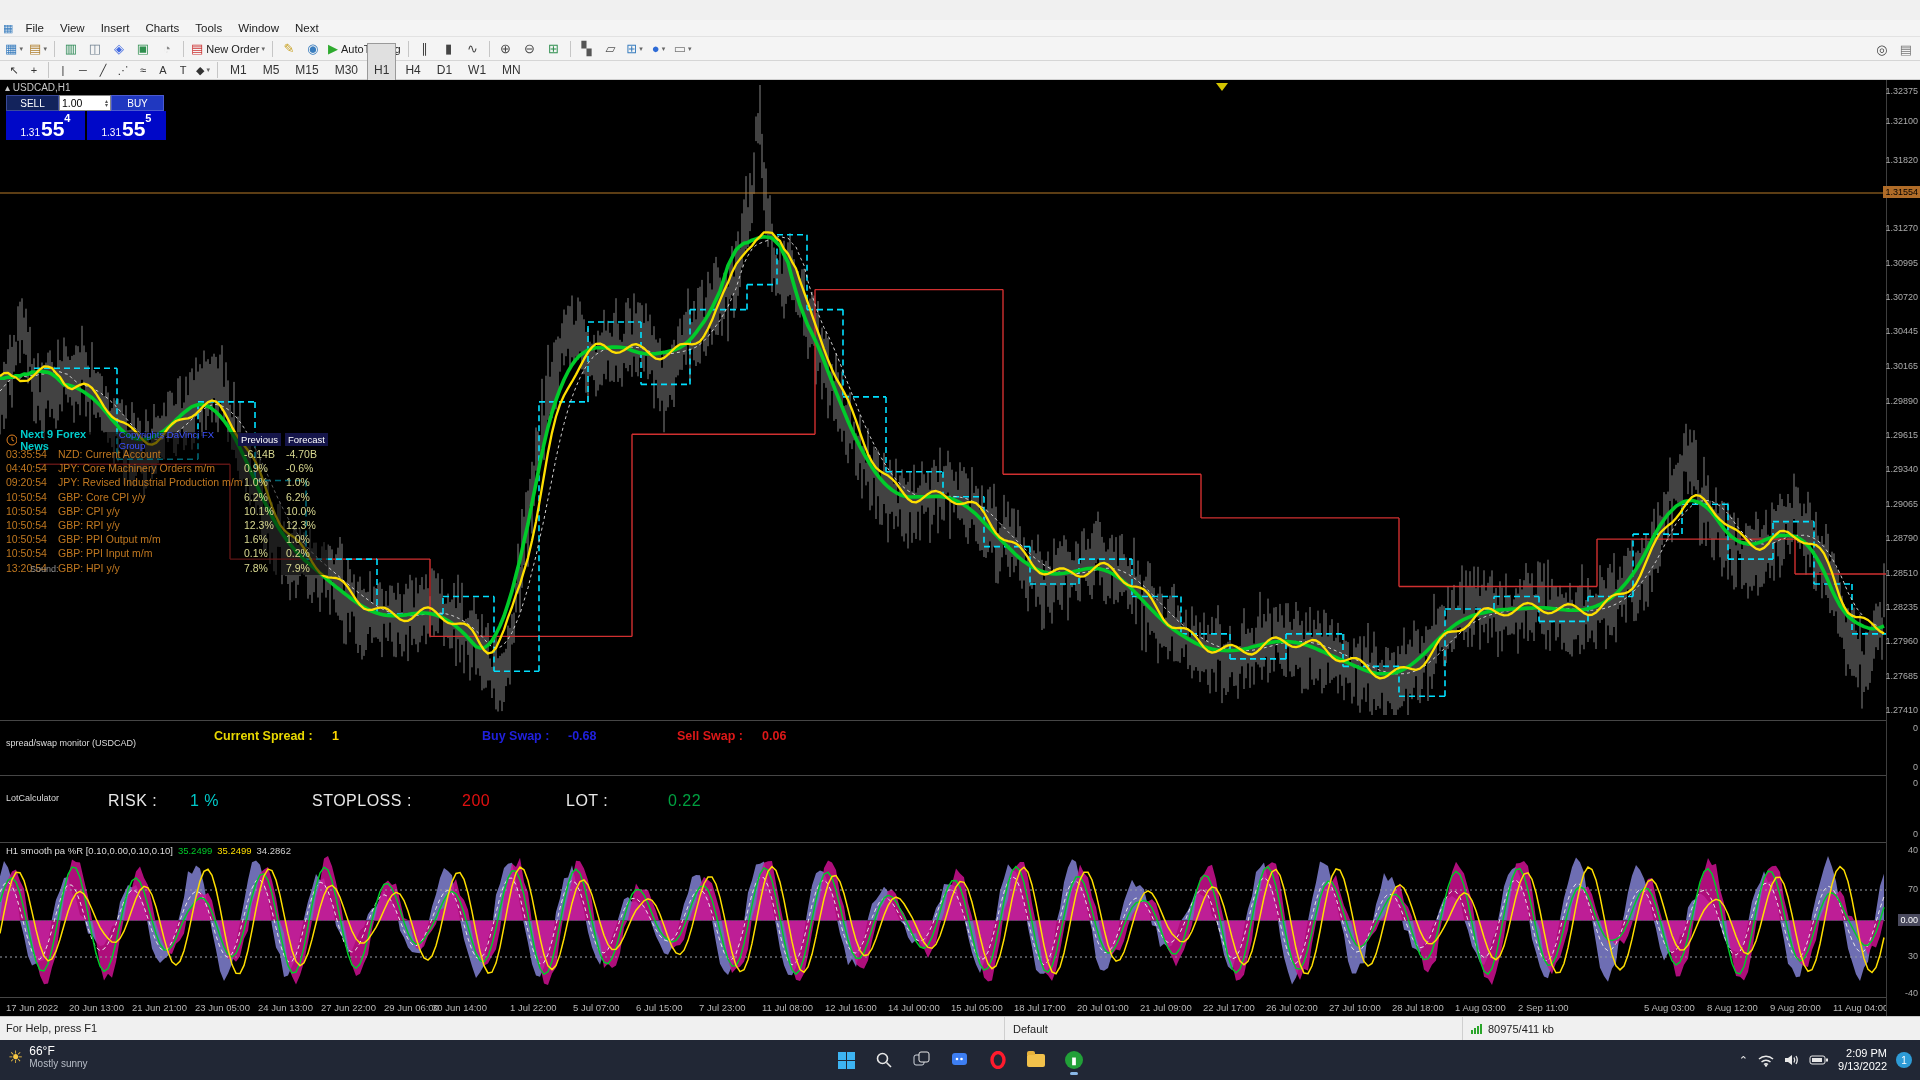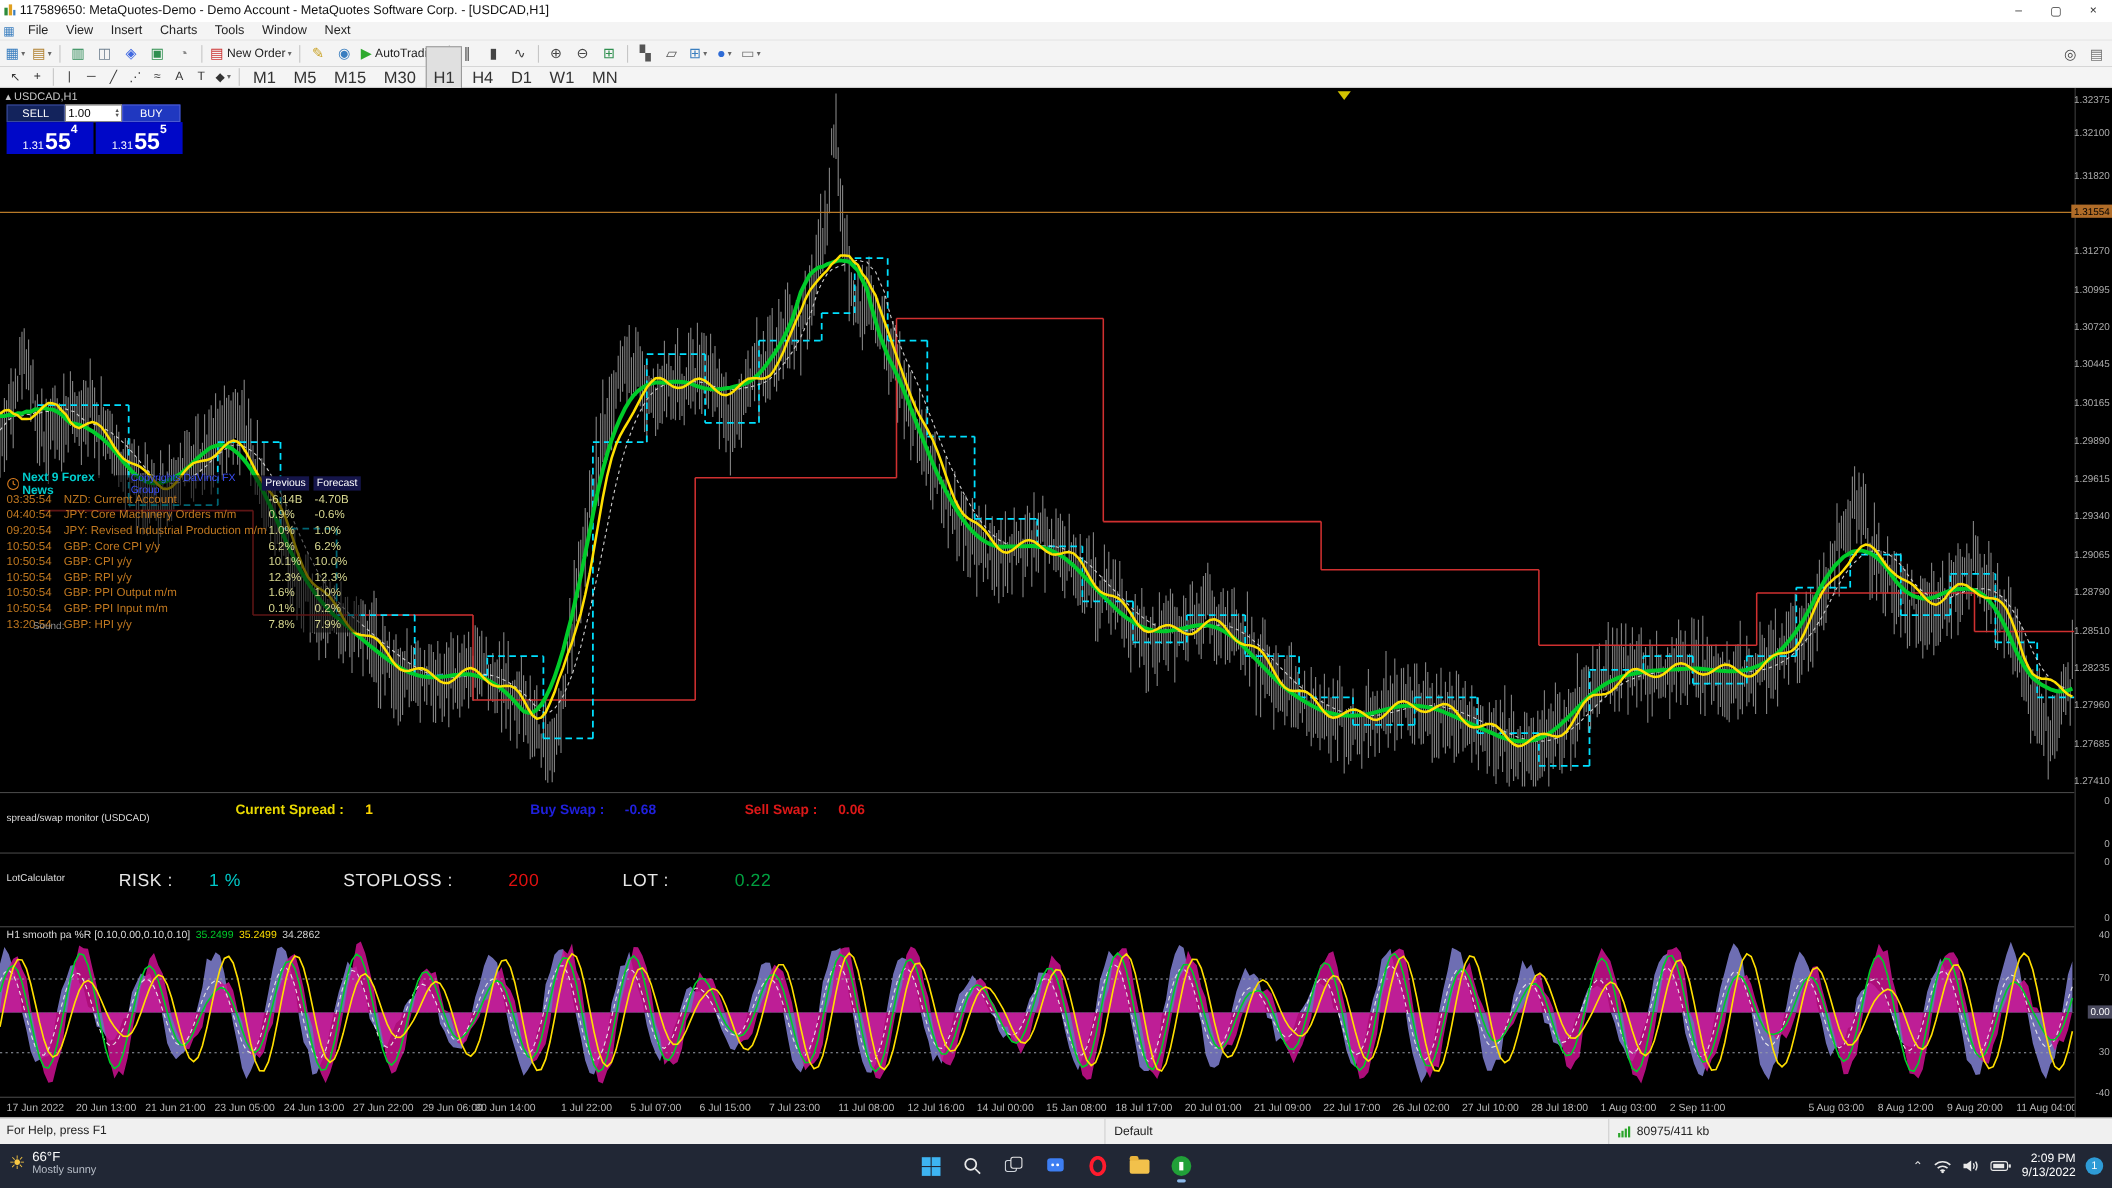--- a/index.html
+++ b/index.html
@@ -25,21 +25,21 @@
   #toolbar2 { position:absolute; top:61px; left:0; width:1920px; height:19px; background:#f4f4f4;
     border-bottom:1px solid #cfcfcf; display:flex; align-items:center; padding-left:4px; }
   .tb-btn { height:20px; min-width:22px; display:flex; align-items:center; justify-content:center;
     margin:0 1px; border-radius:2px; padding:0 2px; }
   .tb-glyph { font-size:13px; line-height:1; }
   .tb-label { font-size:11px; color:#222; margin-left:3px; }
   .tb-caret { font-size:7px; color:#666; margin-left:2px; }
   .tb-sep { width:1px; height:16px; background:#c6c6c6; margin:0 4px; }
   .tool-btn { height:16px; min-width:18px; display:flex; align-items:center; justify-content:center;
     font-size:11px; color:#333; margin:0 1px; }
-  .tf-btn { font-size:15px; color:#333; padding:19px 6px; margin:0 1px; border:1px solid transparent; }
+  .tf-btn { font-size:12px; color:#333; padding:19px 6px; margin:0 1px; border:1px solid transparent; }
   .tf-btn.active { background:#e0e0e0; border:1px solid #9a9a9a; }
 
   
   #chart-root { position:absolute; top:80px; left:0; width:1920px; height:936px; background:#000; }
   #main-svg { position:absolute; top:0; left:0; }
   .subpanel { position:absolute; left:0; width:1886px; background:#000; border-top:1px solid #464646; }
   #spread-panel { top:640px; height:55px; }
   #lot-panel { top:695px; height:67px; }
   #osc-panel { top:762px; height:155px; }
   #time-axis { position:absolute; top:917px; left:0; width:1920px; height:19px; border-top:1px solid #464646; }
@@ -141,35 +141,20 @@
   #tray .chev { font-size:11px; }
   #clockblk { text-align:right; font-size:11px; line-height:13px; color:#fff; }
   #badge { width:16px; height:16px; border-radius:50%; background:#2e9bd6; color:#fff; font-size:10px;
     display:flex; align-items:center; justify-content:center; }
 </style>
 </head>
 <body>
 
 <div id="app">
 
-  <div id="titlebar">
-    <span class="app-ico">
-      <svg width="12" height="12">
-          <rect x="1" y="4" width="3" height="7" fill="#2e8b3a"></rect>
-          <rect x="5" y="1" width="3" height="10" fill="#e0a020"></rect>
-          <rect x="9" y="6" width="2" height="5" fill="#3a7ebf"></rect>
-        </svg>
-    </span>
-    <span>117589650: MetaQuotes-Demo - Demo Account - MetaQuotes Software Corp. - [USDCAD,H1]</span>
-    <div id="win-controls">
-        <span class="wc">–</span>
-        <span class="wc">▢</span>
-        <span class="wc">×</span>
-      </div>
-  </div>
 
   <div id="menubar">
     <span class="mdi-ico">▦</span>
   <div class="menu-item">File</div>
       <div class="menu-item">View</div>
       <div class="menu-item">Insert</div>
       <div class="menu-item">Charts</div>
       <div class="menu-item">Tools</div>
       <div class="menu-item">Window</div>
       <div class="menu-item">Next</div>
@@ -444,21 +429,21 @@
         <span class="ta-label" style="left: 321px;">27 Jun 22:00</span>
         <span class="ta-label" style="left: 384px;">29 Jun 06:00</span>
         <span class="ta-label" style="left: 432px;">30 Jun 14:00</span>
         <span class="ta-label" style="left: 510px;">1 Jul 22:00</span>
         <span class="ta-label" style="left: 573px;">5 Jul 07:00</span>
         <span class="ta-label" style="left: 636px;">6 Jul 15:00</span>
         <span class="ta-label" style="left: 699px;">7 Jul 23:00</span>
         <span class="ta-label" style="left: 762px;">11 Jul 08:00</span>
         <span class="ta-label" style="left: 825px;">12 Jul 16:00</span>
         <span class="ta-label" style="left: 888px;">14 Jul 00:00</span>
-        <span class="ta-label" style="left: 951px;">15 Jan 08:00</span>
+        <span class="ta-label" style="left: 951px;">15 Jul 05:00</span>
         <span class="ta-label" style="left: 1014px;">18 Jul 17:00</span>
         <span class="ta-label" style="left: 1077px;">20 Jul 01:00</span>
         <span class="ta-label" style="left: 1140px;">21 Jul 09:00</span>
         <span class="ta-label" style="left: 1203px;">22 Jul 17:00</span>
         <span class="ta-label" style="left: 1266px;">26 Jul 02:00</span>
         <span class="ta-label" style="left: 1329px;">27 Jul 10:00</span>
         <span class="ta-label" style="left: 1392px;">28 Jul 18:00</span>
         <span class="ta-label" style="left: 1455px;">1 Aug 03:00</span>
         <span class="ta-label" style="left: 1518px;">2 Sep 11:00</span>
         <span class="ta-label" style="left: 1581px; margin-top: 48px;">3 Aug 19:00</span>

